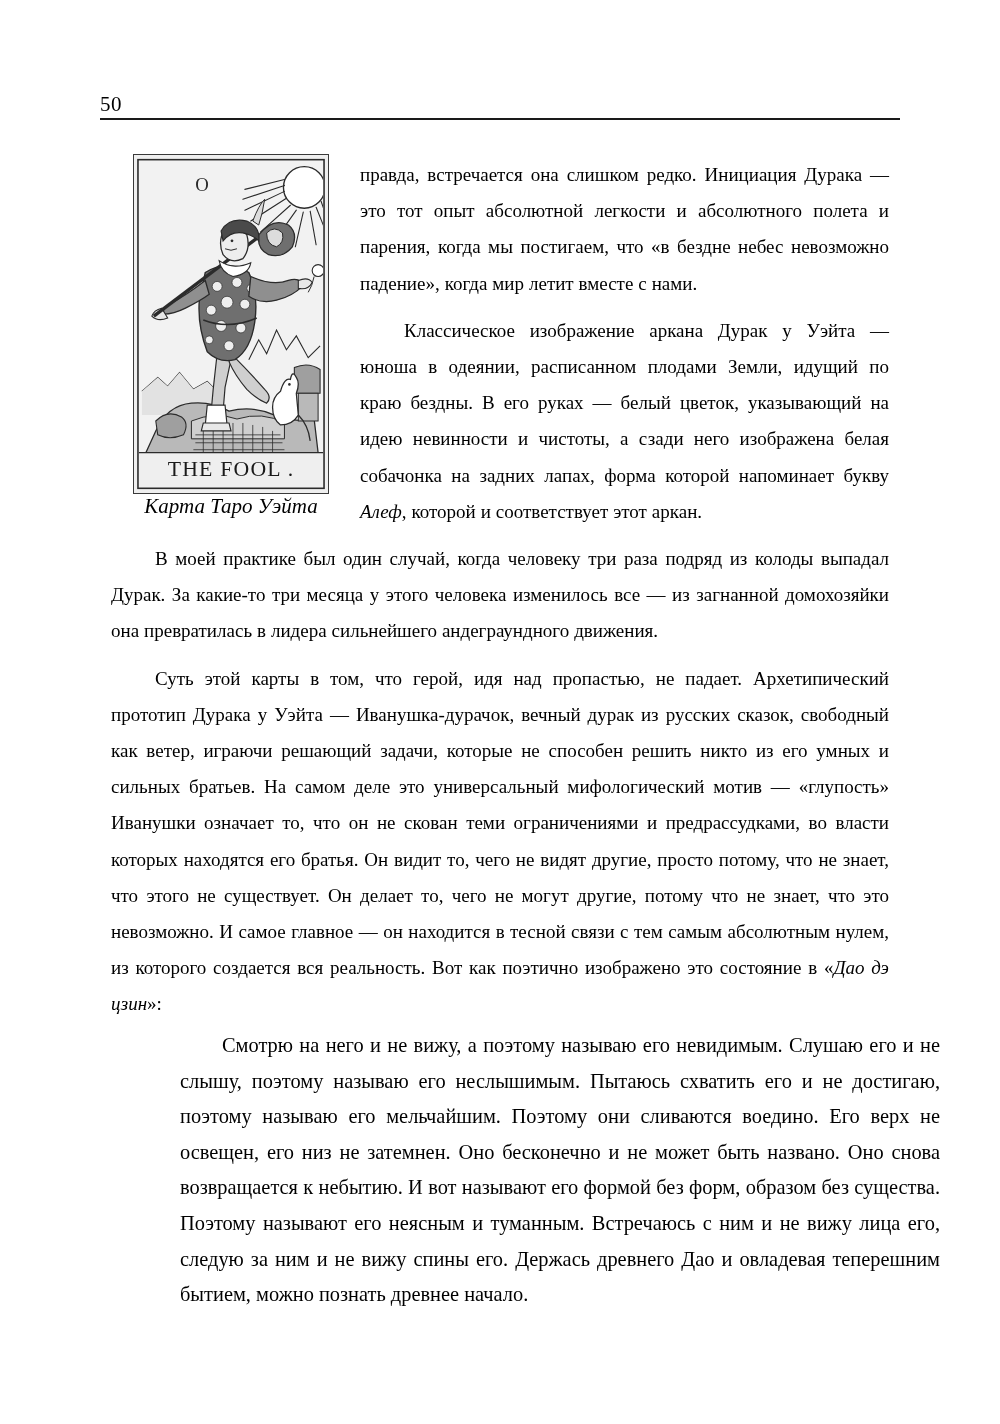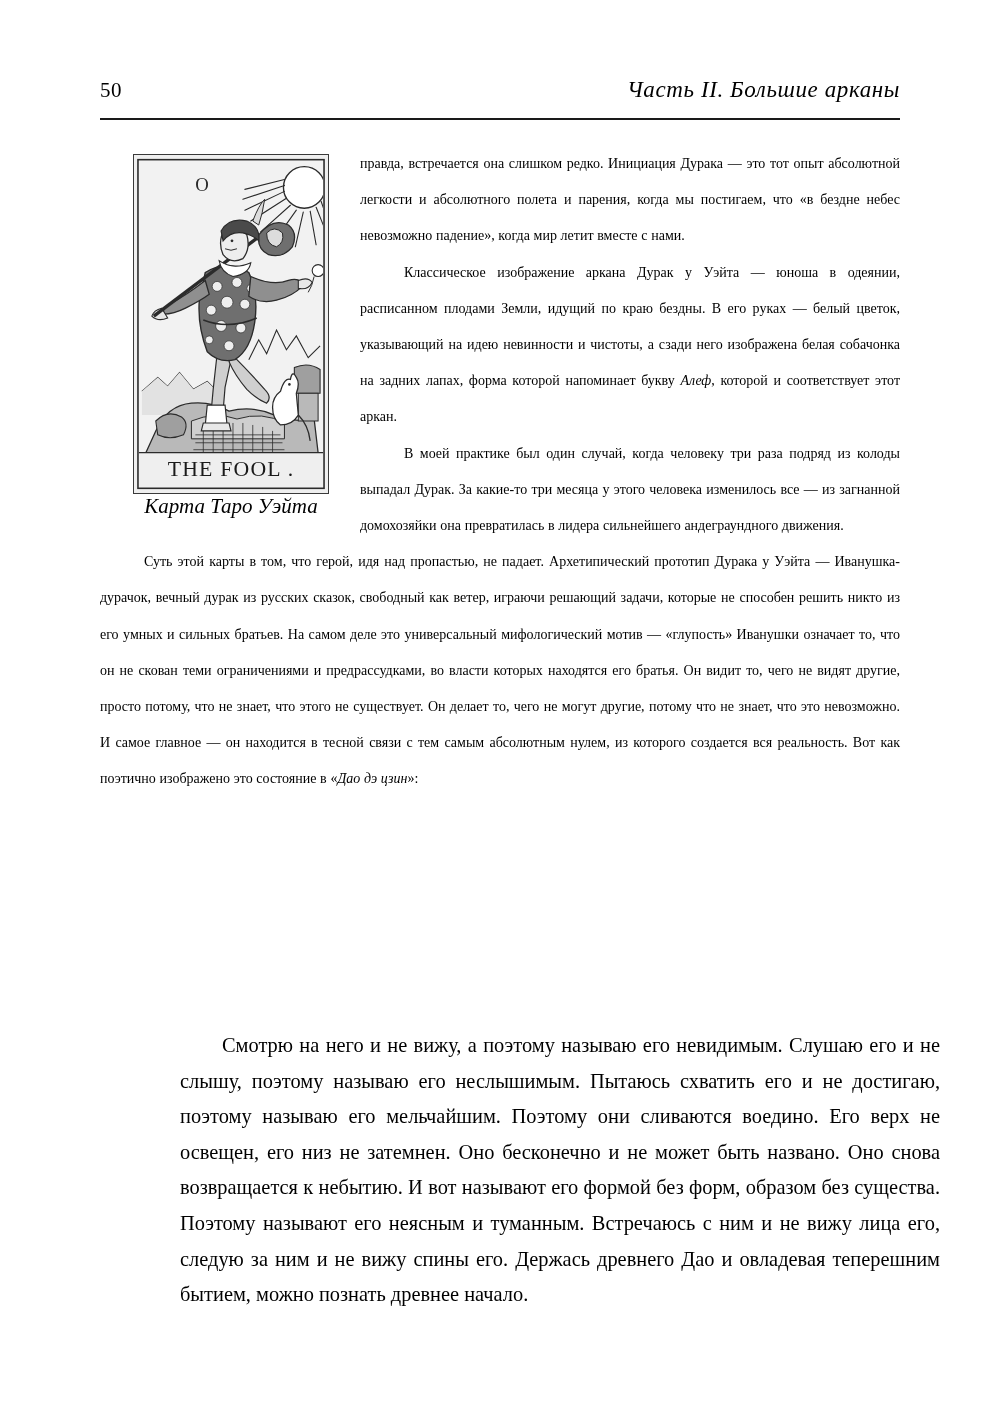--- a/index.html
+++ b/index.html
@@ -25,21 +25,21 @@
   .runhead {
     position: absolute;
     left: 100px;
     top: 82px;
     width: 800px;
     height: 38px;
     display: flex;
     align-items: flex-end;
     justify-content: space-between;
     border-bottom: 2px solid #1a1a1a;
-    padding-bottom: 17px;
+    padding-bottom: 3px;
     box-sizing: border-box;
     font-family: Liberation Serif, serif;
   }
   .folio {
     font-size: 21px;
     letter-spacing: 0.4px;
     line-height: 1;
   }
   .runhead-title {
     font-style: italic;
@@ -50,22 +50,22 @@
   }
 
   
   .body {
     position: absolute;
     left: 100px;
     top: 146px;
     width: 800px;
   }
   p.para {
-    margin: 0;
-    font-size: 14px;
+    margin: 11px;
+    font-size: 19px;
     line-height: 36.2px;
     text-align: justify;
     text-indent: 44px;
     hyphens: manual;
     word-spacing: 0.2px;
   }
   p.para.first { text-indent: 0; }
   p.para i, span.ital { font-style: italic; }
 
   
@@ -112,21 +112,20 @@
     text-indent: 42px;
   }
 </style>
 </head>
 <body>
 
 <div class="page">
 
   <div class="runhead">
     <span class="folio">50</span>
-    <span class="runhead-title">Часть II. Большие арканы</span>
   </div>
 
   <div class="body">
 
     <div class="card-float">
       <div class="card-wrap">
         <svg class="tarot" viewBox="0 0 196 340" aria-hidden="true">
           <defs>
             <clipPath id="artClip">
                 <rect x="5" y="5" width="186" height="295"></rect>

